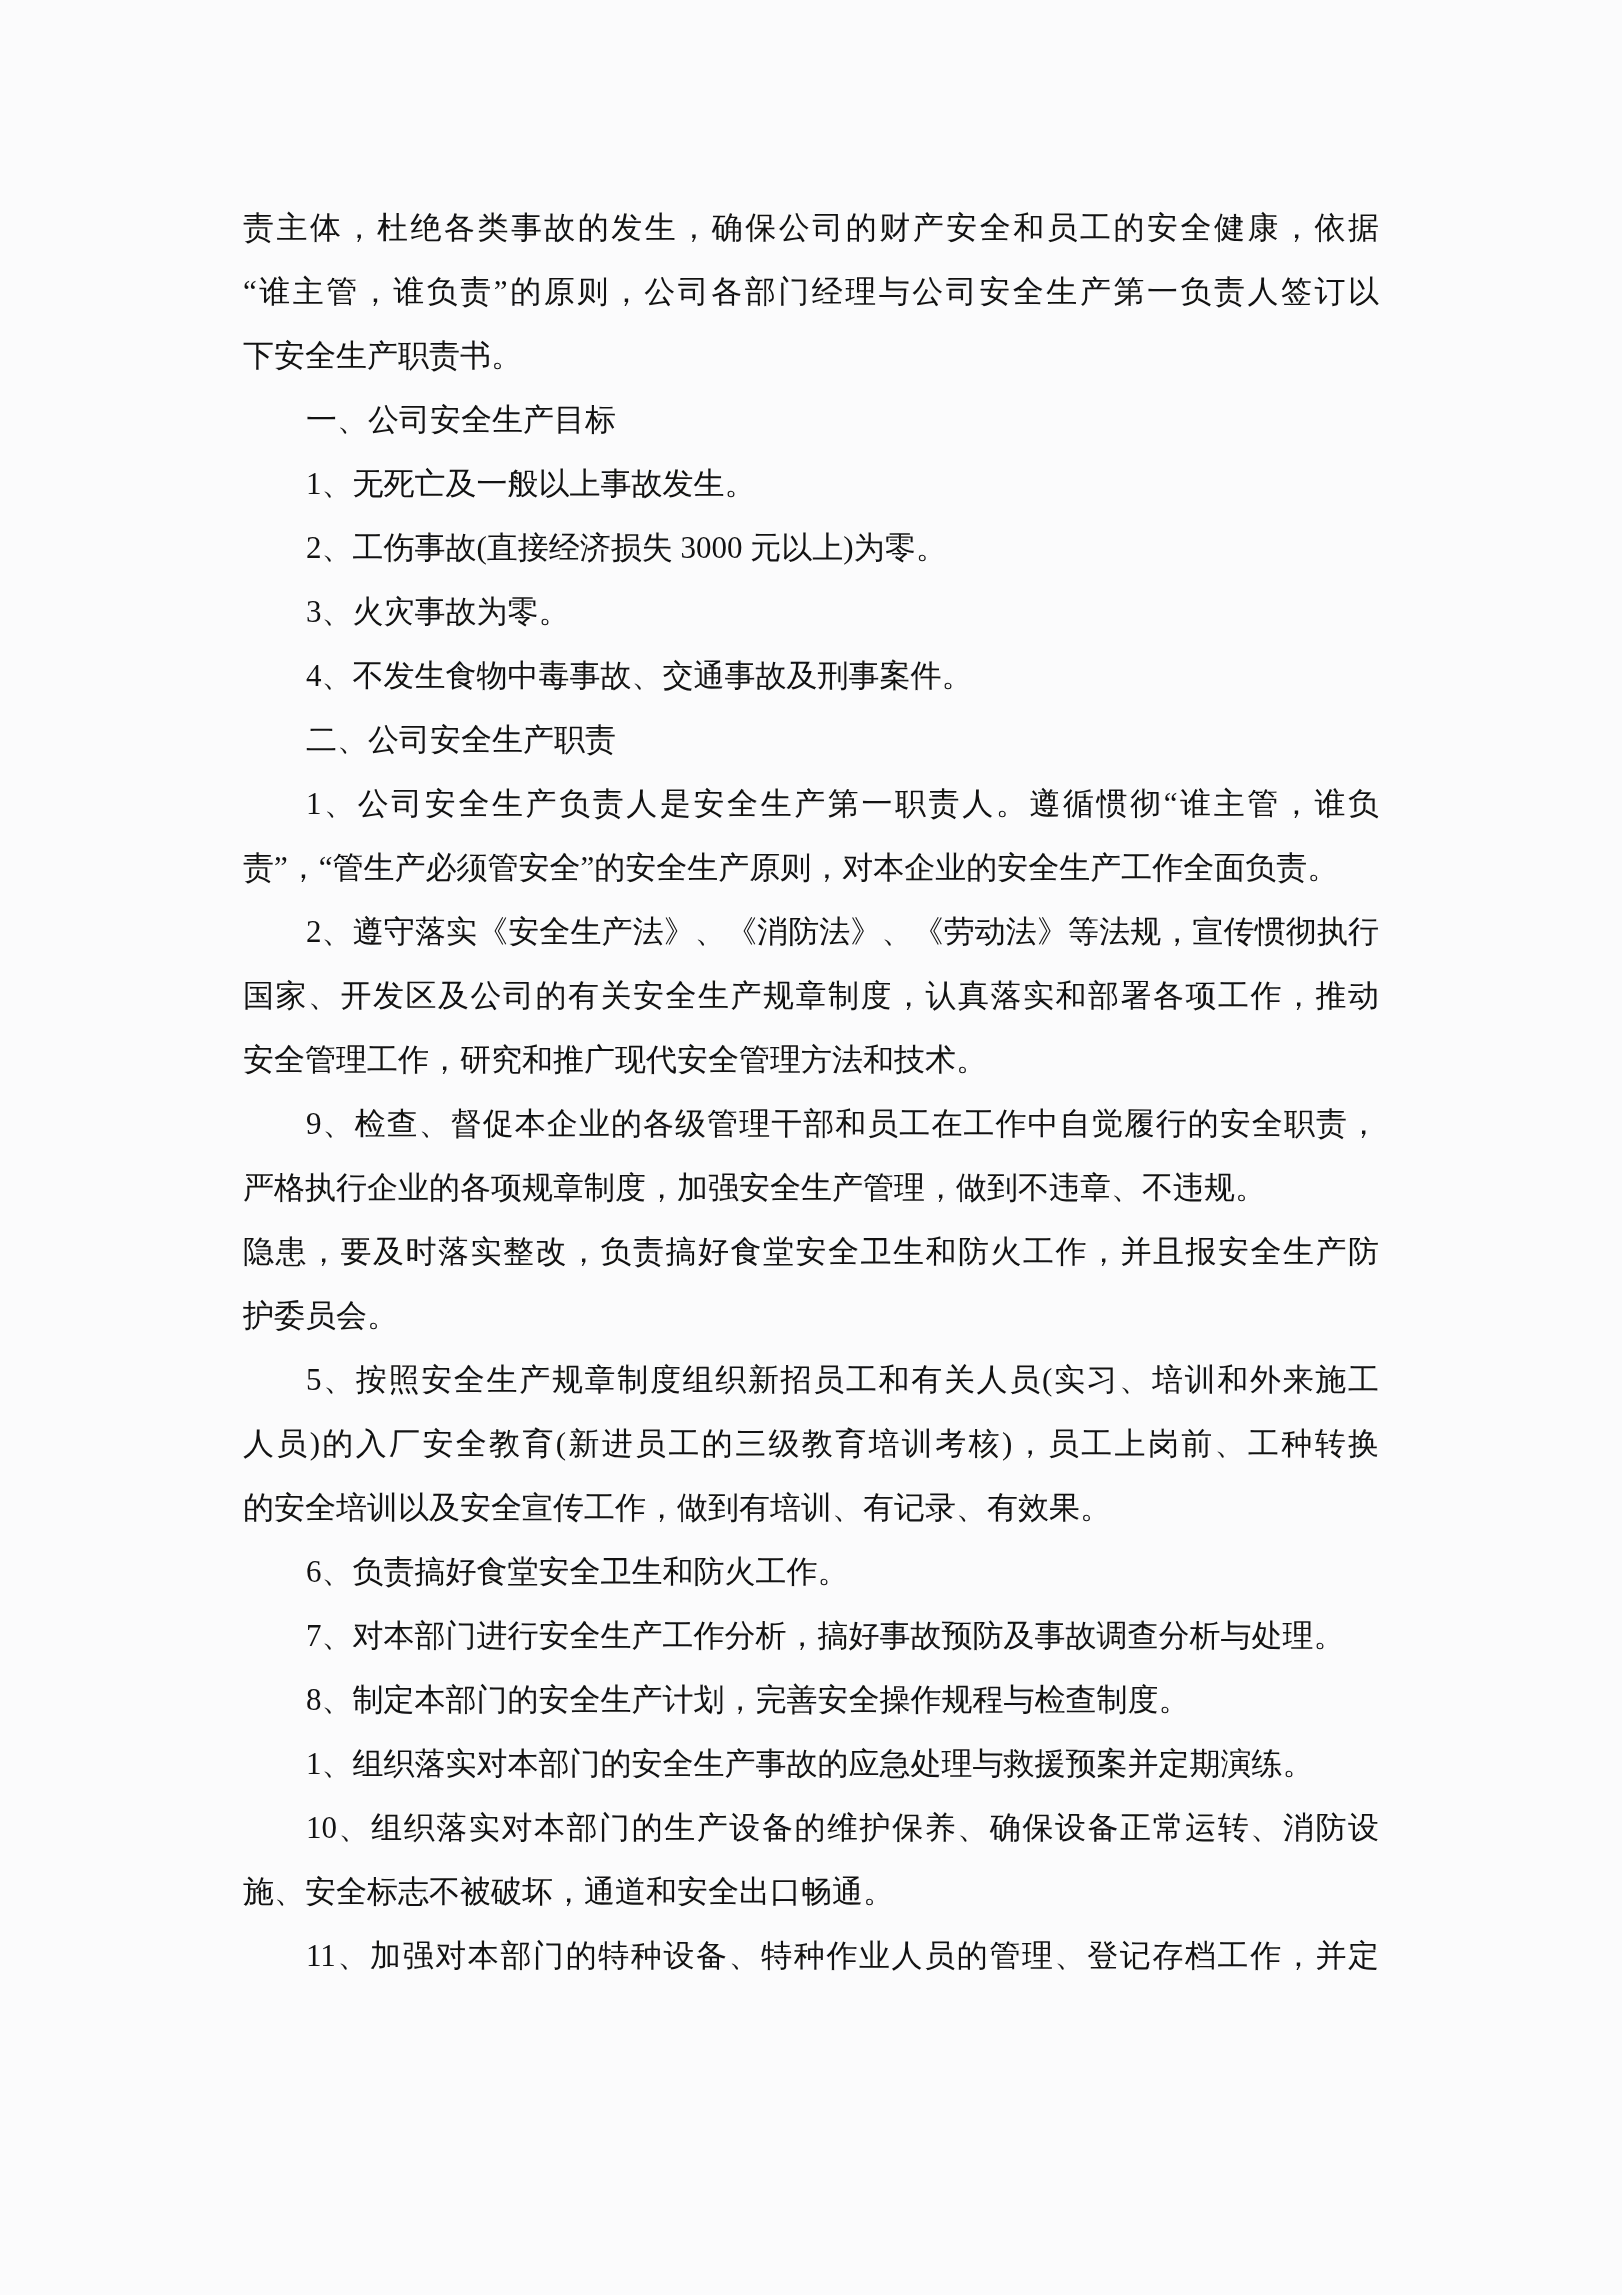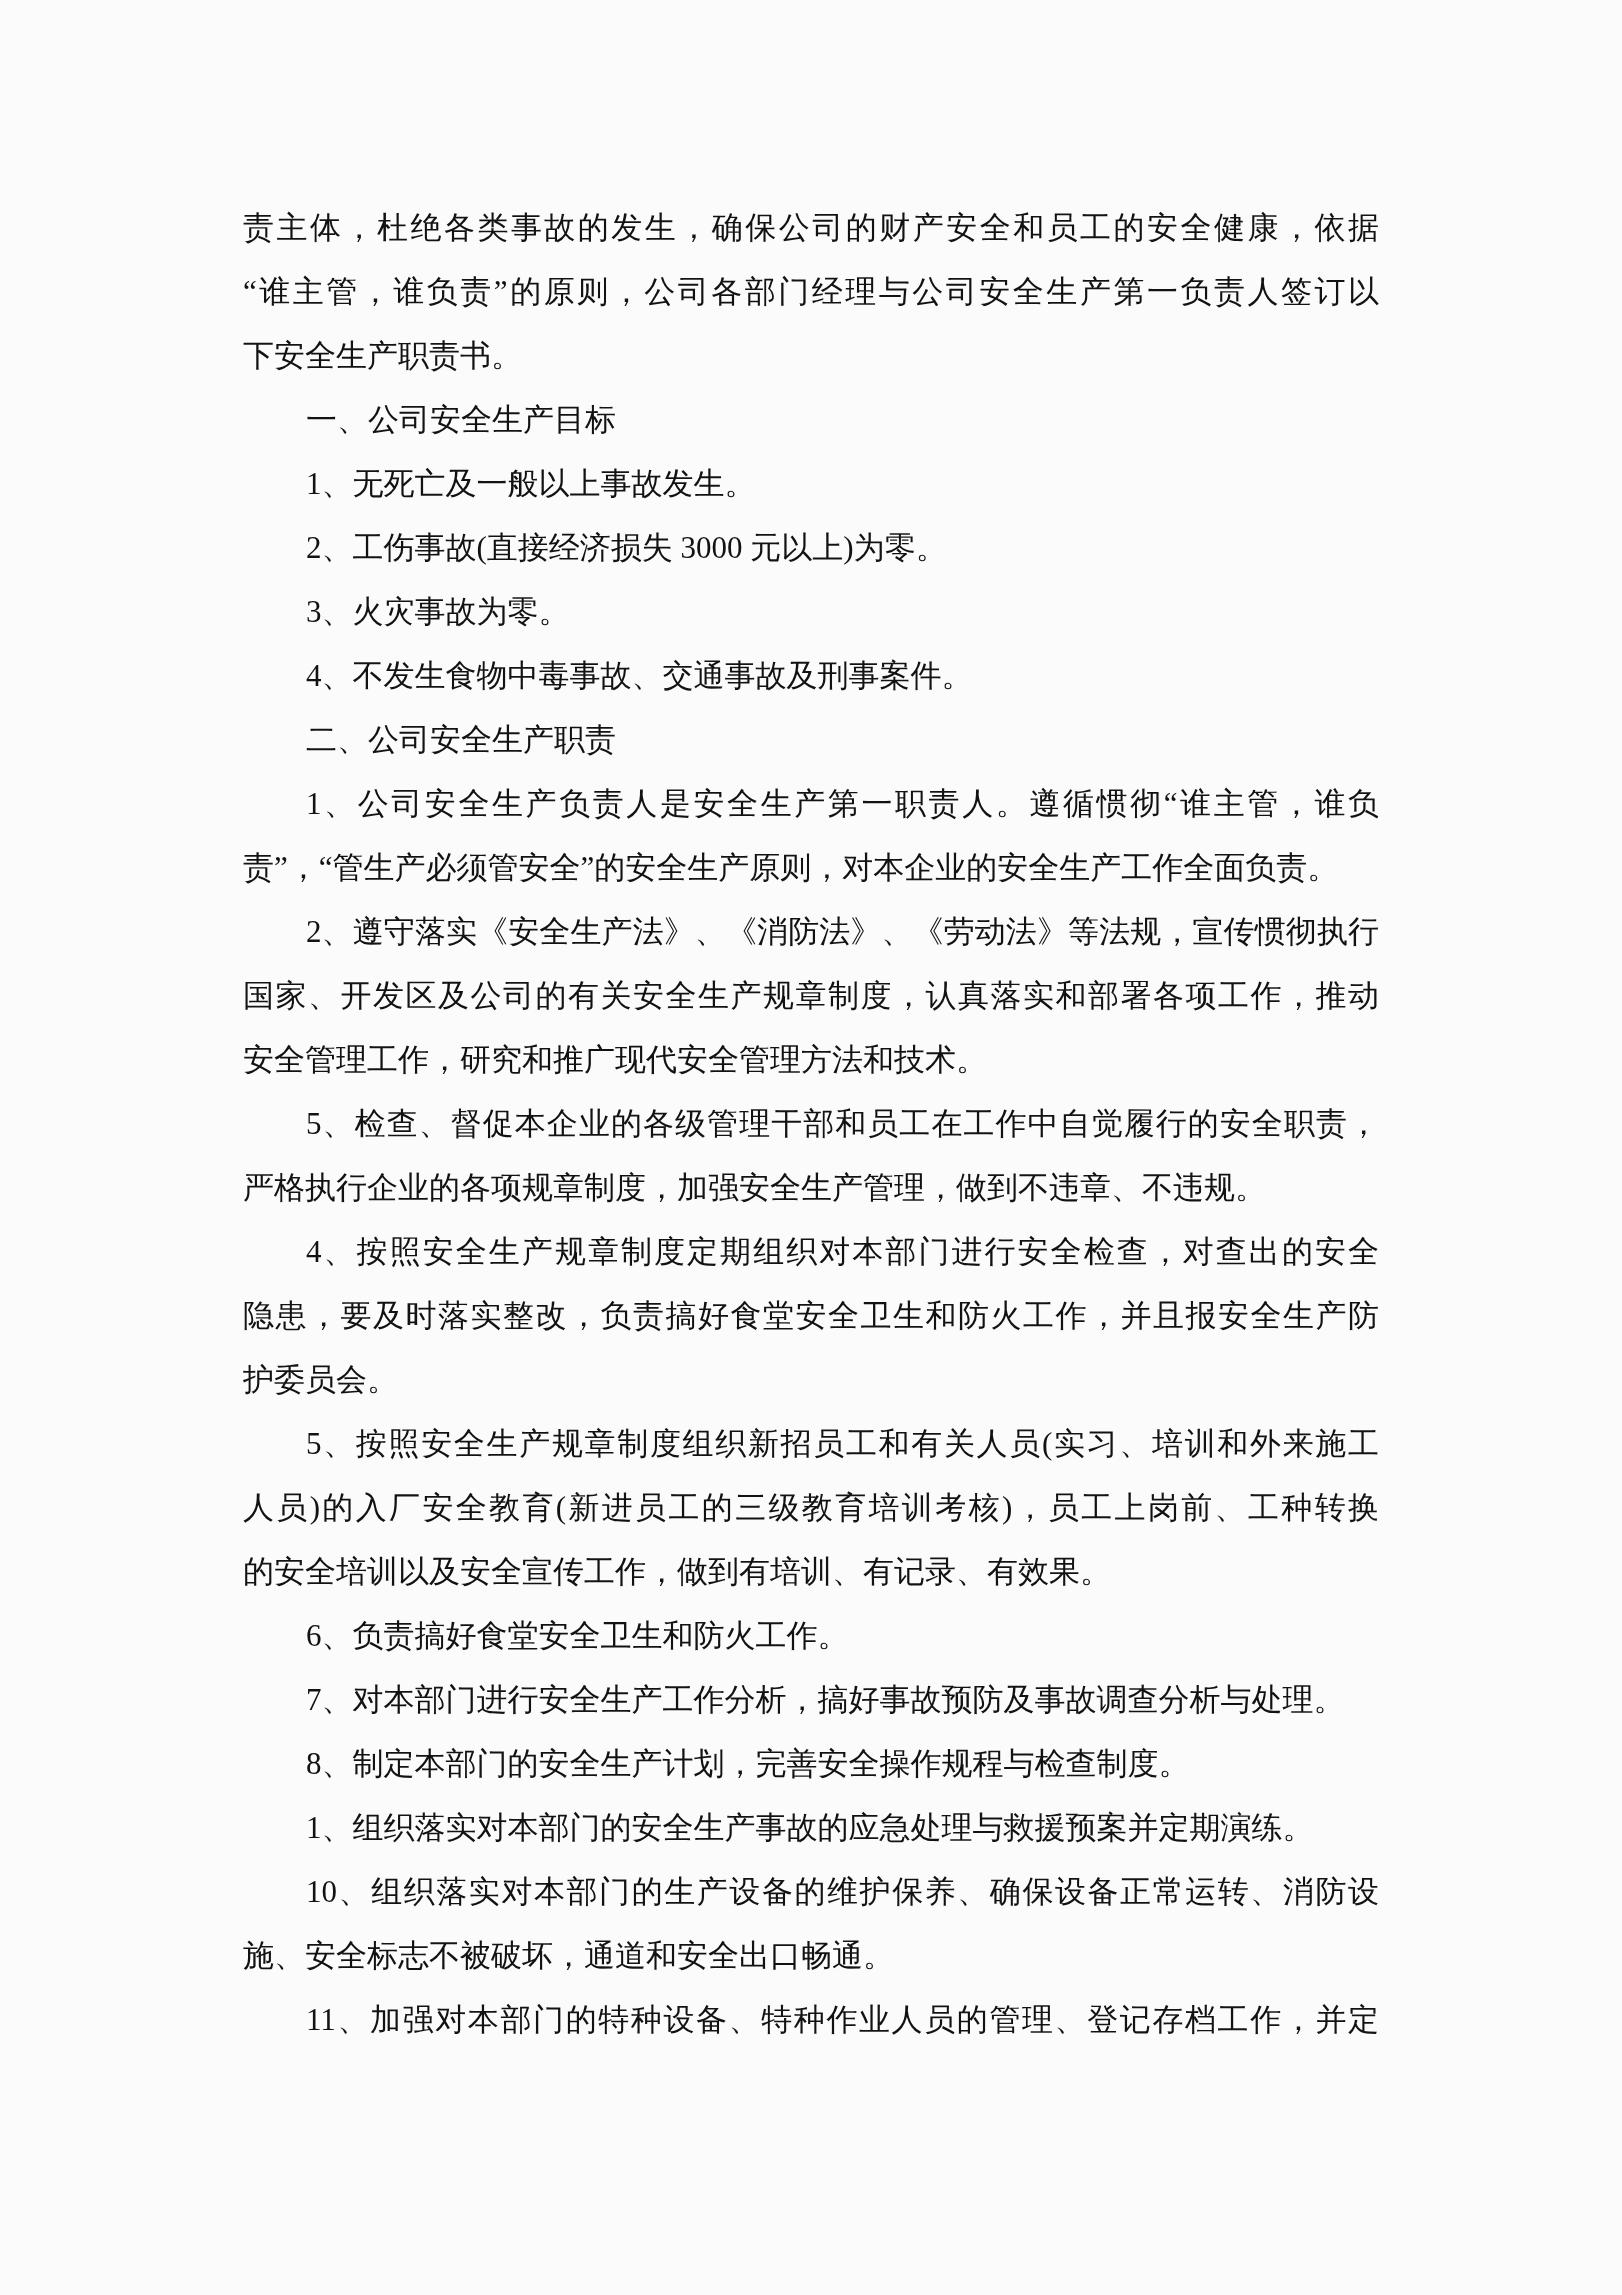--- a/index.html
+++ b/index.html
@@ -52,23 +52,22 @@
     <div class="ln ind">1、无死亡及一般以上事故发生。</div>
     <div class="ln ind">2、工伤事故(直接经济损失 3000 元以上)为零。</div>
     <div class="ln ind">3、火灾事故为零。</div>
     <div class="ln ind">4、不发生食物中毒事故、交通事故及刑事案件。</div>
     <div class="ln ind">二、公司安全生产职责</div>
     <div class="ln ind fill">1、公司安全生产负责人是安全生产第一职责人。遵循惯彻“谁主管，谁负</div>
     <div class="ln">责”，“管生产必须管安全”的安全生产原则，对本企业的安全生产工作全面负责。</div>
     <div class="ln ind fill">2、遵守落实《安全生产法》、《消防法》、《劳动法》等法规，宣传惯彻执行</div>
     <div class="ln fill">国家、开发区及公司的有关安全生产规章制度，认真落实和部署各项工作，推动</div>
     <div class="ln">安全管理工作，研究和推广现代安全管理方法和技术。</div>
-    <div class="ln ind fill">5、检查、督促本企业的各级管理干部和员工在工作中自觉履行的安全职责，</div>
+    <div class="ln ind fill">9、检查、督促本企业的各级管理干部和员工在工作中自觉履行的安全职责，</div>
     <div class="ln">严格执行企业的各项规章制度，加强安全生产管理，做到不违章、不违规。</div>
-    <div class="ln ind fill">4、按照安全生产规章制度定期组织对本部门进行安全检查，对查出的安全</div>
     <div class="ln fill">隐患，要及时落实整改，负责搞好食堂安全卫生和防火工作，并且报安全生产防</div>
     <div class="ln">护委员会。</div>
     <div class="ln ind fill">5、按照安全生产规章制度组织新招员工和有关人员(实习、培训和外来施工</div>
     <div class="ln fill">人员)的入厂安全教育(新进员工的三级教育培训考核)，员工上岗前、工种转换</div>
     <div class="ln">的安全培训以及安全宣传工作，做到有培训、有记录、有效果。</div>
     <div class="ln ind">6、负责搞好食堂安全卫生和防火工作。</div>
     <div class="ln ind">7、对本部门进行安全生产工作分析，搞好事故预防及事故调查分析与处理。</div>
     <div class="ln ind">8、制定本部门的安全生产计划，完善安全操作规程与检查制度。</div>
     <div class="ln ind">1、组织落实对本部门的安全生产事故的应急处理与救援预案并定期演练。</div>
     <div class="ln ind fill">10、组织落实对本部门的生产设备的维护保养、确保设备正常运转、消防设</div>

